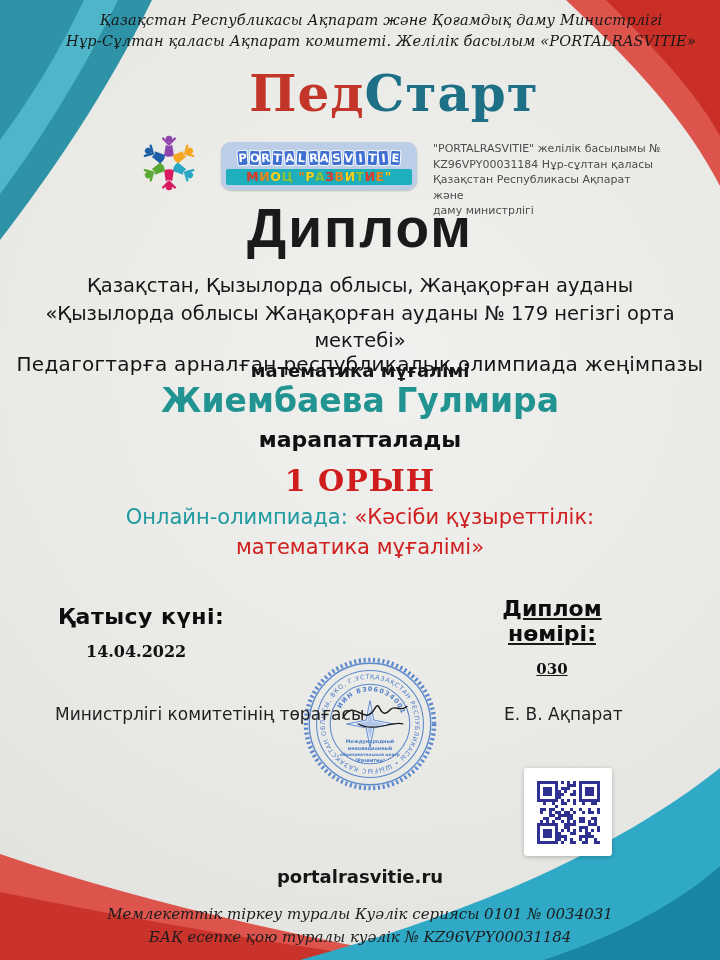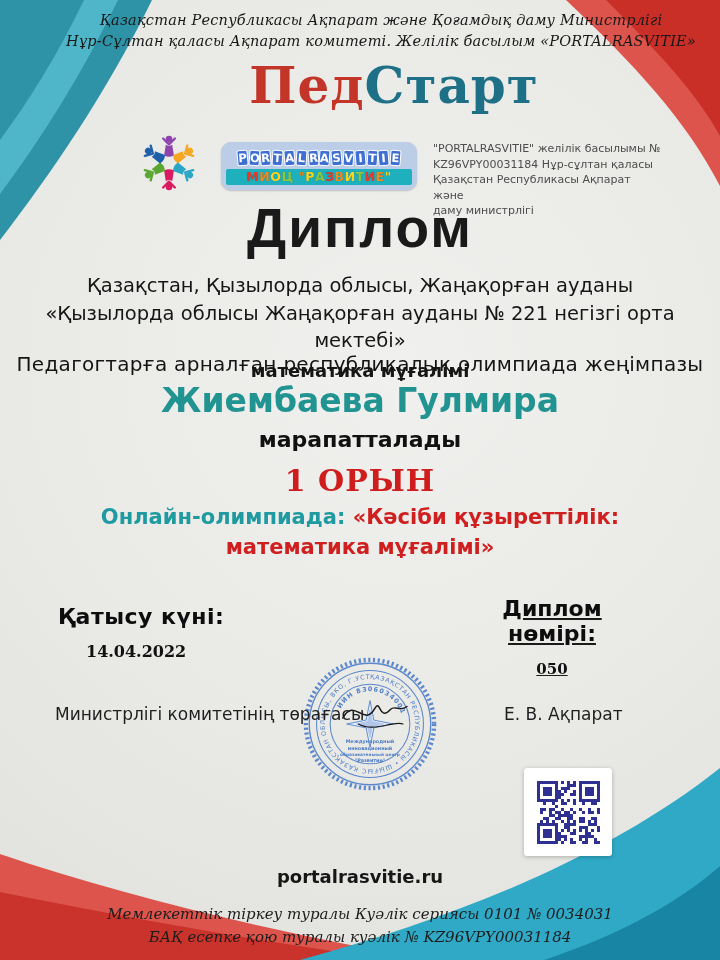--- a/index.html
+++ b/index.html
@@ -13,21 +13,21 @@
   }
   .bg { position:absolute; inset:0; z-index:0; }
   .layer { position:absolute; z-index:1; }
 
   
   .ministry { top:10px; left:0; width:100%; text-align:center; padding-left:42px;
     font-family:"DejaVu Serif", serif; font-style:italic; font-size:14.5px;
     line-height:1.45; color:#181818; letter-spacing:.2px; }
 
   
-  .brand { top:56px; left:0; width:100%; text-align:center; padding-left:68px;
+  .brand { top:64px; left:0; width:100%; text-align:center; padding-left:68px;
     font-family:"DejaVu Serif", serif; font-weight:bold; font-size:50px; letter-spacing:1px; }
   .brand .red  { color:#c23528; }
   .brand .teal { color:#1d7086; }
 
   
   .people-icon { top:131px; left:137px; width:64px; height:64px; }
   .banner { top:142px; left:221px; width:196px; background:#bccde7; border-radius:10px;
     padding:5px 5px 5px; box-shadow:0 1px 2px rgba(0,0,0,.2); }
   .banner-title { text-align:center; white-space:nowrap; }
   .banner-title .tile { display:inline-block; width:11px; font-size:11.5px; font-weight:bold;
@@ -57,21 +57,21 @@
     font-weight:bold; color:#219492; }
 
   .award-verb { top:427px; left:0; width:100%; text-align:center; font-size:22px;
     font-weight:bold; color:#111; }
 
   .place { top:463px; left:0; width:100%; text-align:center;
     font-family:"DejaVu Serif", serif; font-weight:bold; font-size:30px;
     letter-spacing:1px; color:#cf1c1c; }
 
   .olymp { top:502px; left:0; width:100%; text-align:center; font-size:21px;
-    font-weight:bold; line-height:1.45; }
+    font-weight:normal; line-height:1.45; }
   .olymp .teal { color:#1f9aa0; }
   .olymp .red  { color:#cf1f1f; }
 
   
   .participation { top:604px; left:58px; }
   .participation .lbl { font-size:22px; font-weight:bold; letter-spacing:.5px; color:#0d0d0d; }
   .participation .val { margin:13px 0 0 28px; font-family:"DejaVu Serif", serif;
     font-weight:bold; font-size:16px; color:#111; }
   .dip-number { top:596px; left:462px; width:180px; text-align:center;text-decoration:underline; }
   .dip-number .lbl { font-size:22px; font-weight:bold; color:#0d0d0d; }
@@ -189,42 +189,42 @@
     <div>"PORTALRASVITIE" желілік басылымы №</div>
     <div>KZ96VPY00031184 Нұр-сұлтан қаласы</div>
     <div>Қазақстан Республикасы Ақпарат және</div>
     <div>даму министрлігі</div>
   </div>
 
   <div class="layer title">Диплом</div>
 
   <div class="layer school">
     <div>Қазақстан, Қызылорда облысы, Жаңақорған ауданы</div>
-    <div>«Қызылорда облысы Жаңақорған ауданы № 221 негізгі орта мектебі»</div>
+    <div>«Қызылорда облысы Жаңақорған ауданы № 179 негізгі орта мектебі»</div>
     <div class="bold">математика мұғалімі</div>
   </div>
 
   <div class="layer award-intro">Педагогтарға арналған республикалық олимпиада жеңімпазы</div>
   <div class="layer award-verb">марапатталады</div>
   <div class="layer recipient">Жиембаева Гулмира</div>
   <div class="layer place">1 ОРЫН</div>
 
   <div class="layer olymp">
     <div><span class="teal">Онлайн-олимпиада: </span><span class="red">«Кәсіби құзыреттілік:</span></div>
     <div class="red">математика мұғалімі»</div>
   </div>
 
   <div class="layer participation">
     <div class="lbl">Қатысу күні:</div>
     <div class="val">14.04.2022</div>
   </div>
 
   <div class="layer dip-number">
     <div class="lbl">Диплом нөмірі:</div>
-    <div class="val">050</div>
+    <div class="val">030</div>
   </div>
 
   <svg class="layer stamp" viewBox="0 0 140 140" aria-hidden="true">
     <g fill="none" stroke="#4d7ec9" opacity="0.9">
       <circle cx="70" cy="70" r="66" stroke-width="4.5" stroke-dasharray="2.2 2.7"></circle>
       <circle cx="70" cy="70" r="62.5" stroke-width="1.4"></circle>
       <circle cx="70" cy="70" r="55" stroke-width="1.1"></circle>
       <circle cx="70" cy="70" r="41" stroke-width="1.1"></circle>
     </g>
     <defs>

